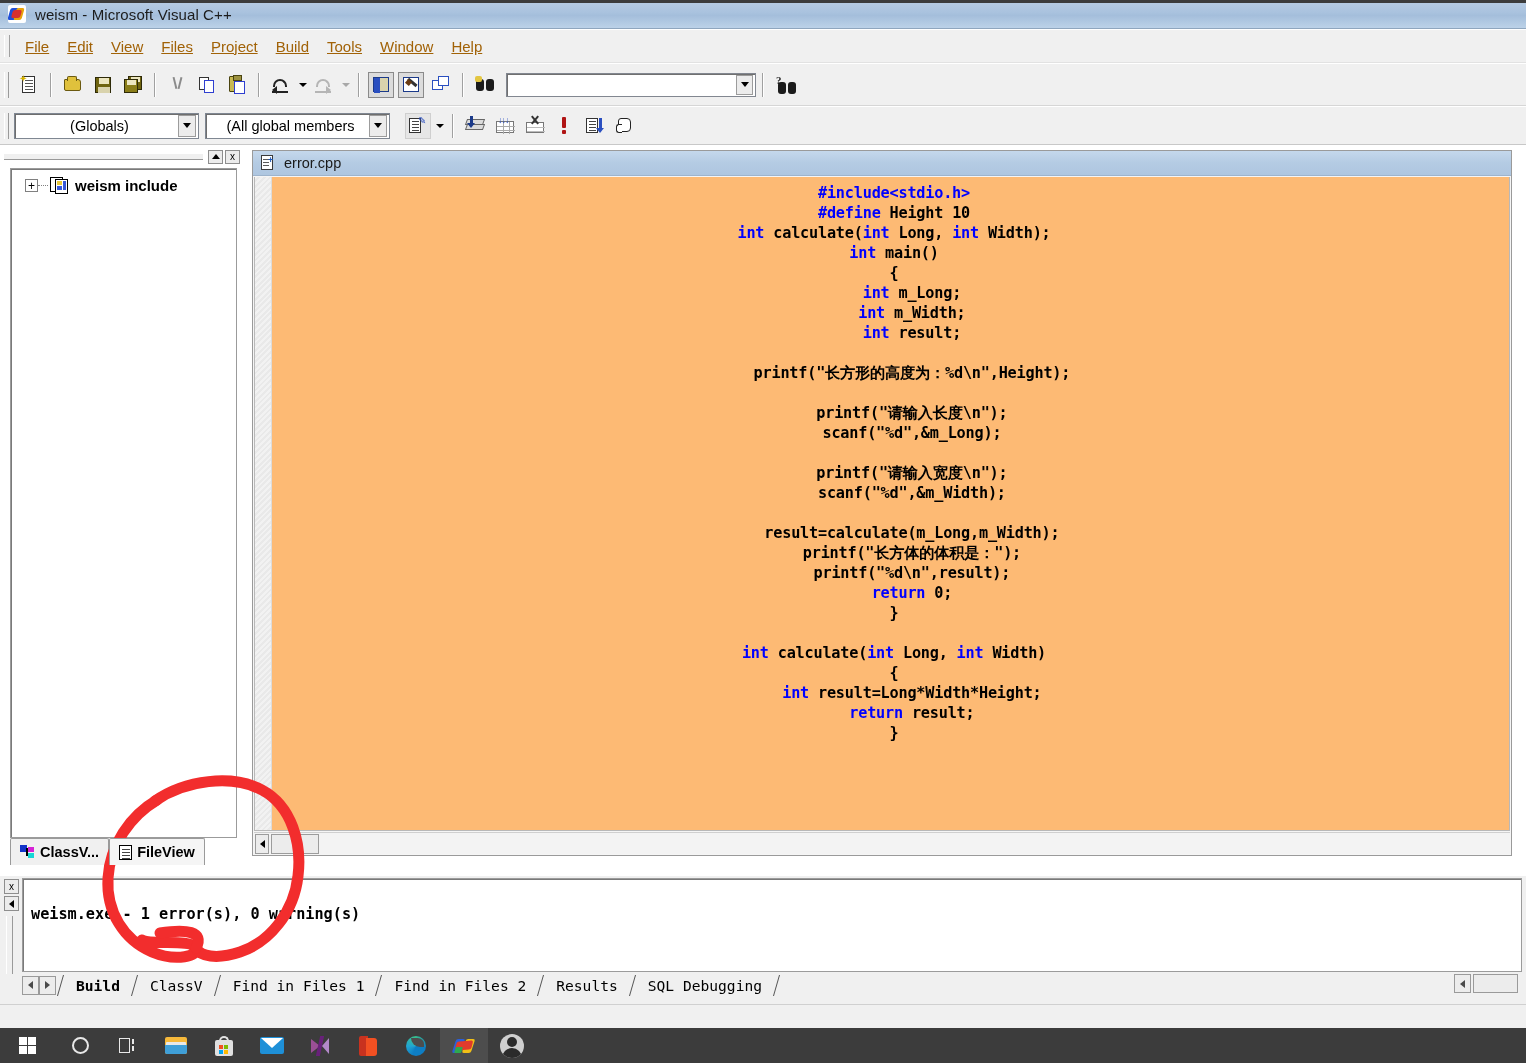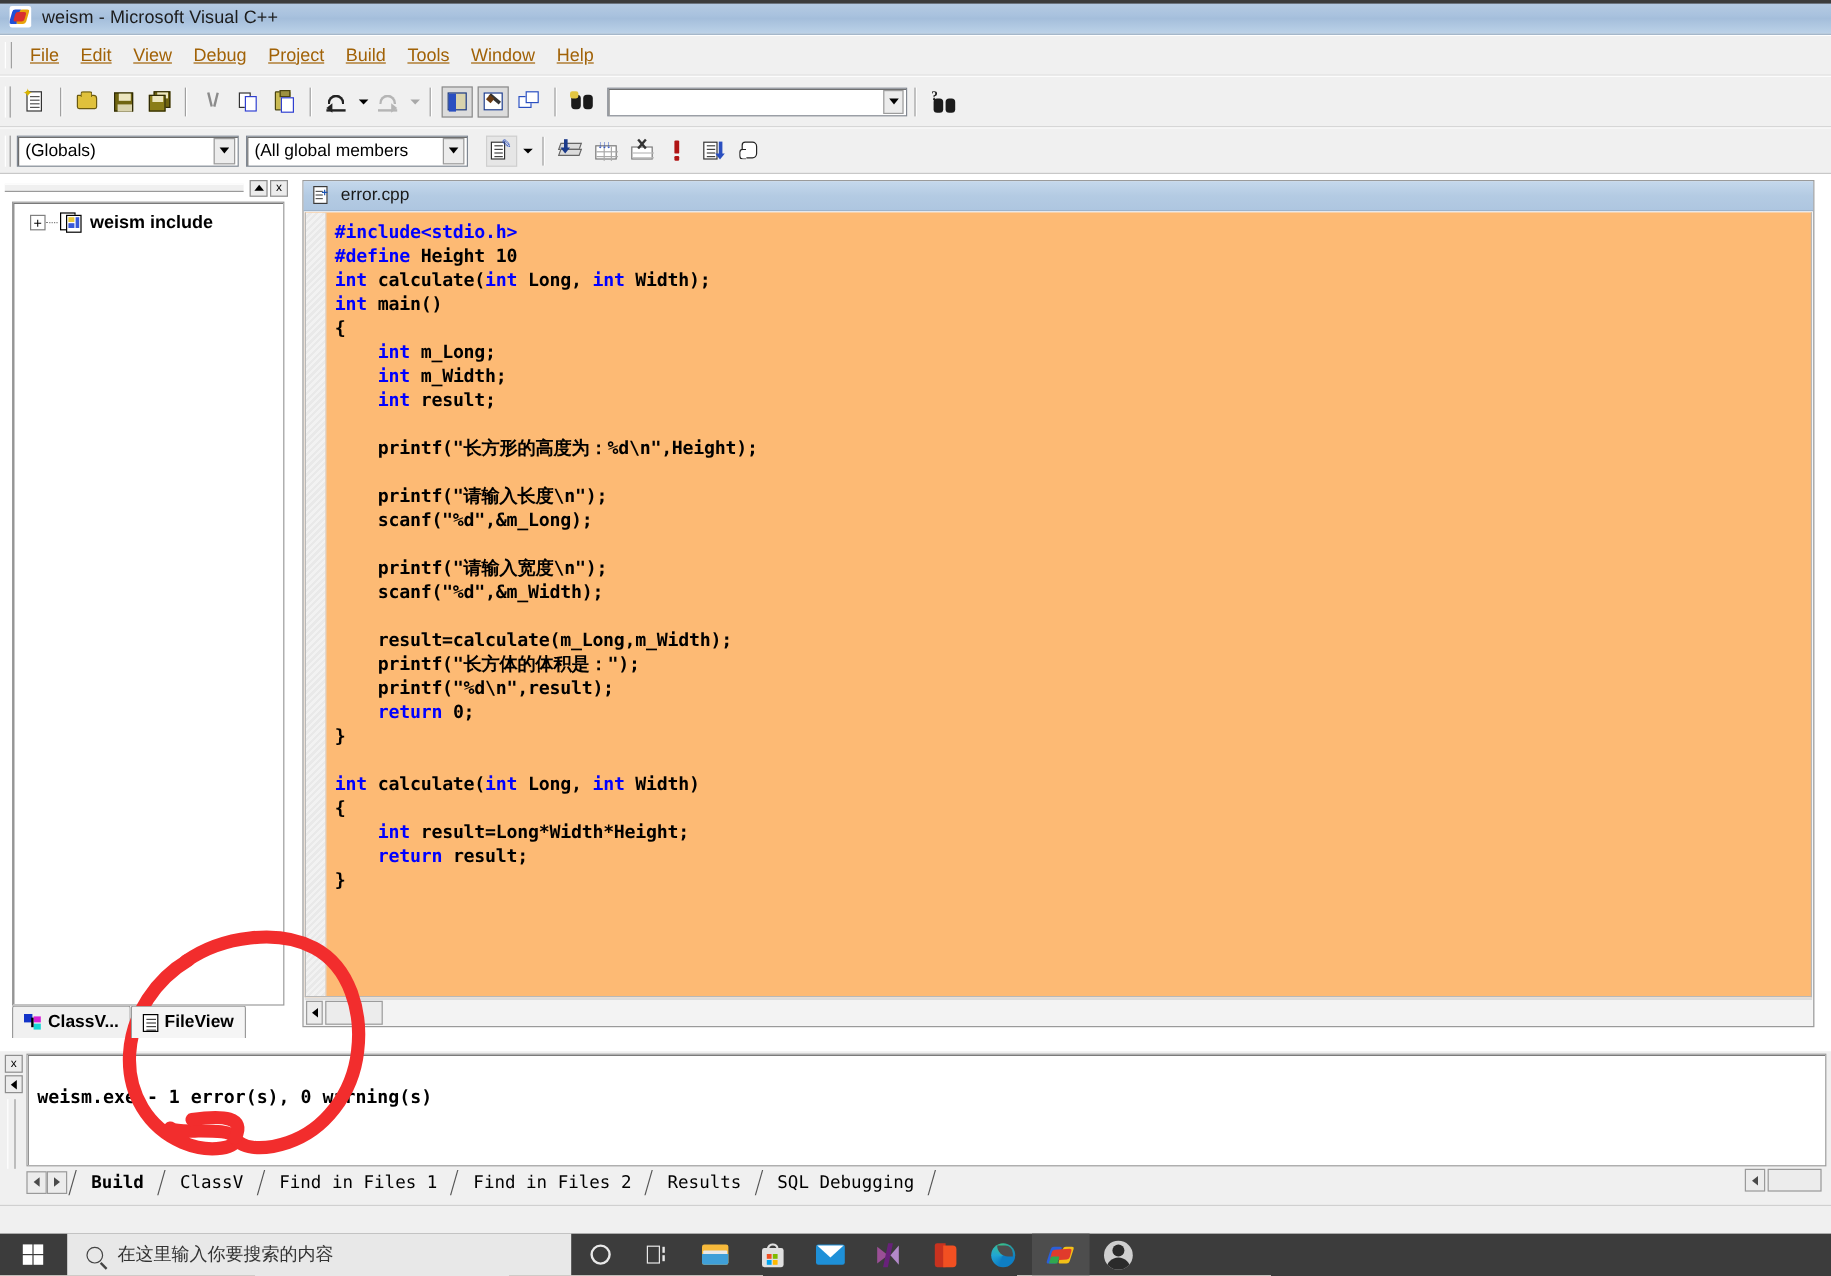--- a/index.html
+++ b/index.html
@@ -9,20 +9,21 @@
     overflow: hidden;
     background: #ffffff;
     font-family: "Liberation Sans", sans-serif;
   }
 
   #app {
     position: relative;
     width: 1526px;
     height: 1063px;
     background: #ffffff;
+    text-align: center;
   }
 
   
   .titlebar {
     position: absolute; left: 0; top: 0; width: 1526px; height: 29px;
     background: linear-gradient(to bottom, #b9cde4 0%, #a9c2de 45%, #a4bedb 55%, #bcd2e8 100%);
     border-bottom: 1px solid #8fa6be;
     display: flex; align-items: center;
   }
   .titlebar::before{
@@ -466,21 +467,21 @@
         <span class="b3"></span>
     </div>
     <div class="title-text">weism - Microsoft Visual C++</div>
   </div>
 
   <div class="menubar">
     <div class="menu-grip"></div>
     <div class="menu-item"><u>File</u></div>
     <div class="menu-item"><u>Edit</u></div>
     <div class="menu-item"><u>View</u></div>
-    <div class="menu-item"><u>Debug</u></div>
+    <div class="menu-item"><u>Files</u></div>
     <div class="menu-item"><u>Project</u></div>
     <div class="menu-item"><u>Build</u></div>
     <div class="menu-item"><u>Tools</u></div>
     <div class="menu-item"><u>Window</u></div>
     <div class="menu-item"><u>Help</u></div>
   </div>
 
   <div class="toolbar1">
     <div class="tb-grip"></div>
     <div class="tbtn">
@@ -756,24 +757,20 @@
 
   <div class="taskbar">
     <div class="tb-start">
       <span class="winlogo">
           <span></span>
           <span></span>
           <span></span>
           <span></span>
         </span>
     </div>
-    <div class="tb-search">
-      <span class="magn"></span>
-      <span class="ph">在这里输入你要搜索的内容</span>
-    </div>
     <div class="tb-icons">
       <div class="tbi">
           <span class="ico-cortana"></span>
         </div>
       <div class="tbi">
           <span class="ico-taskview">
             <span class="m"></span>
             <span class="n"></span>
           </span>
         </div>

